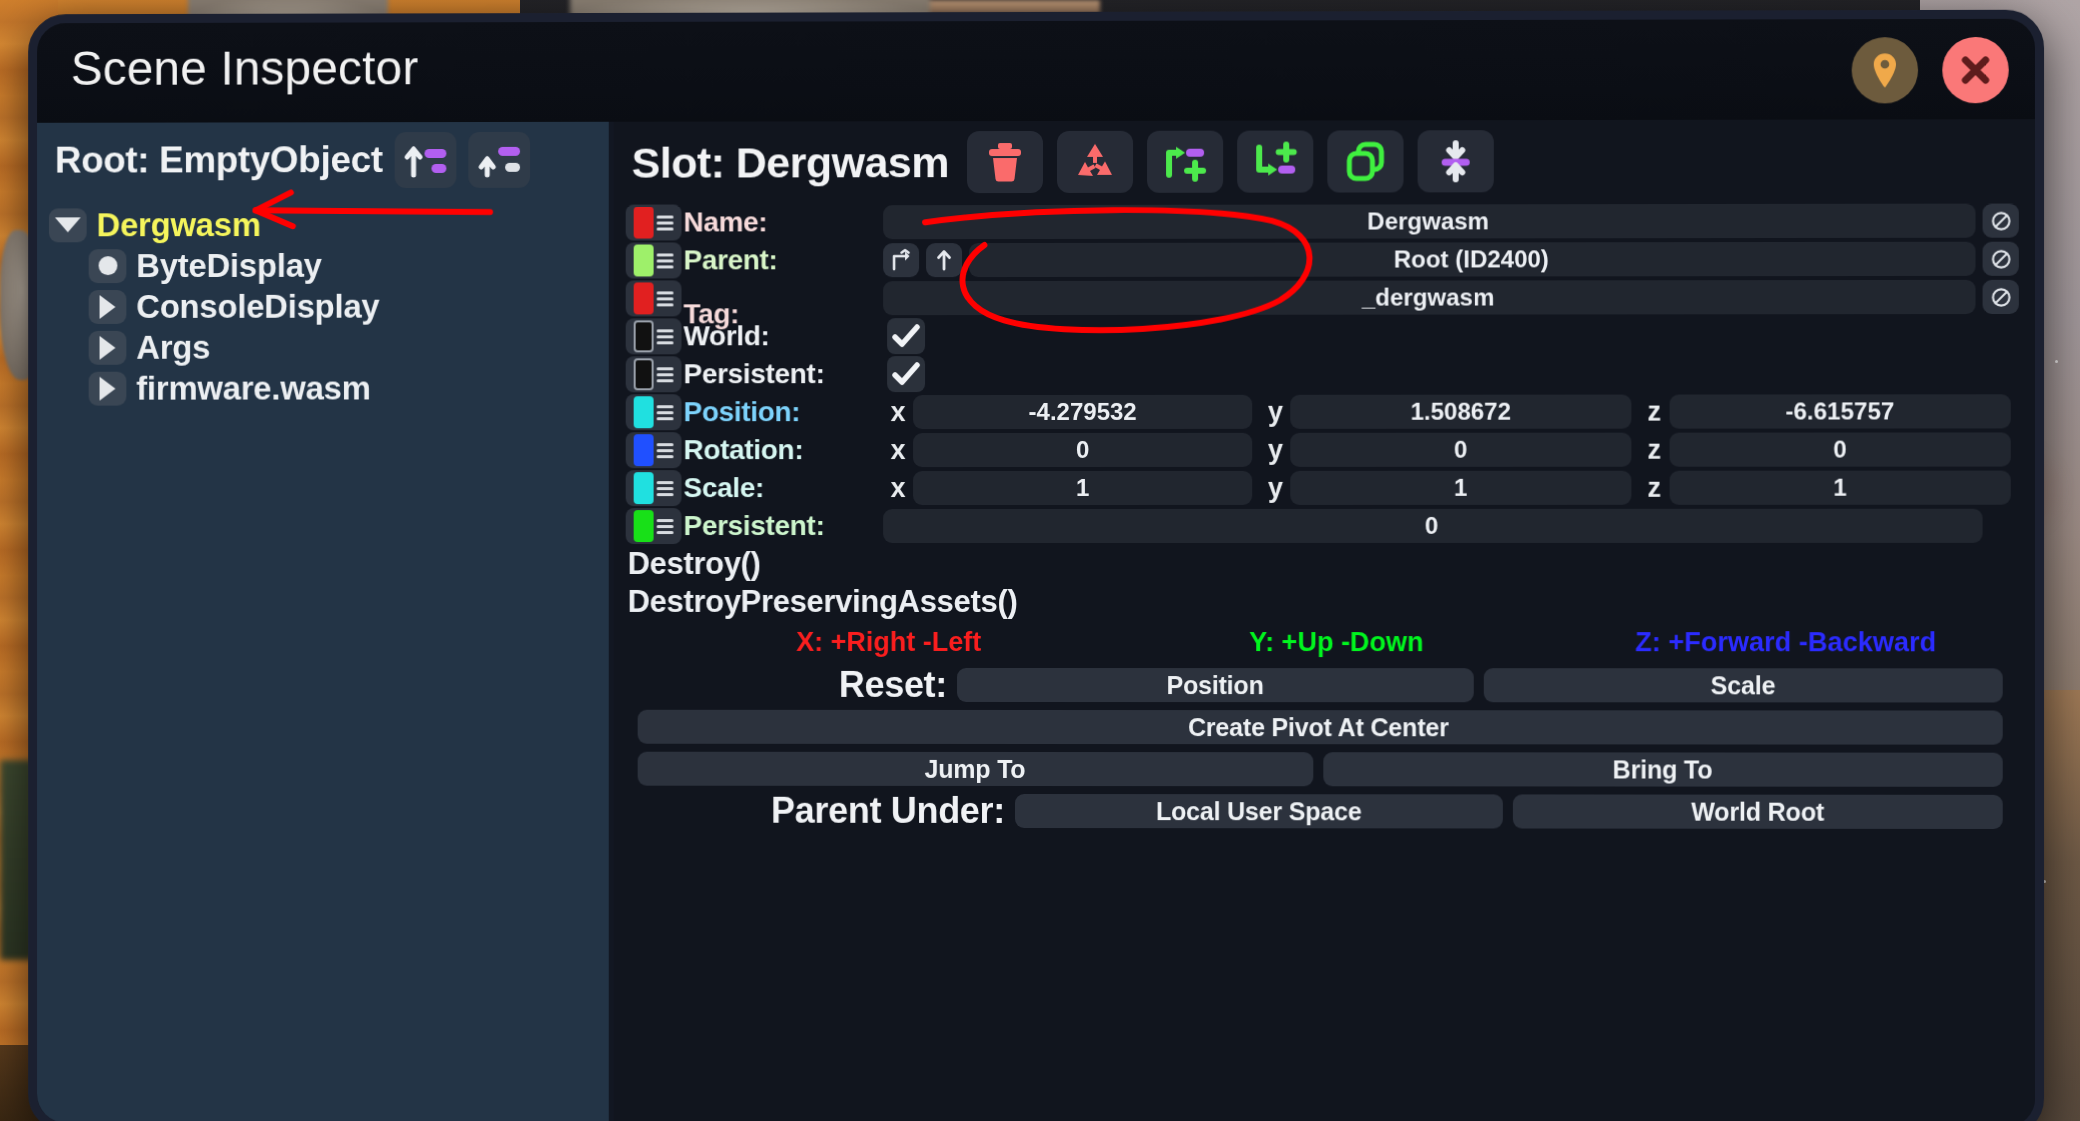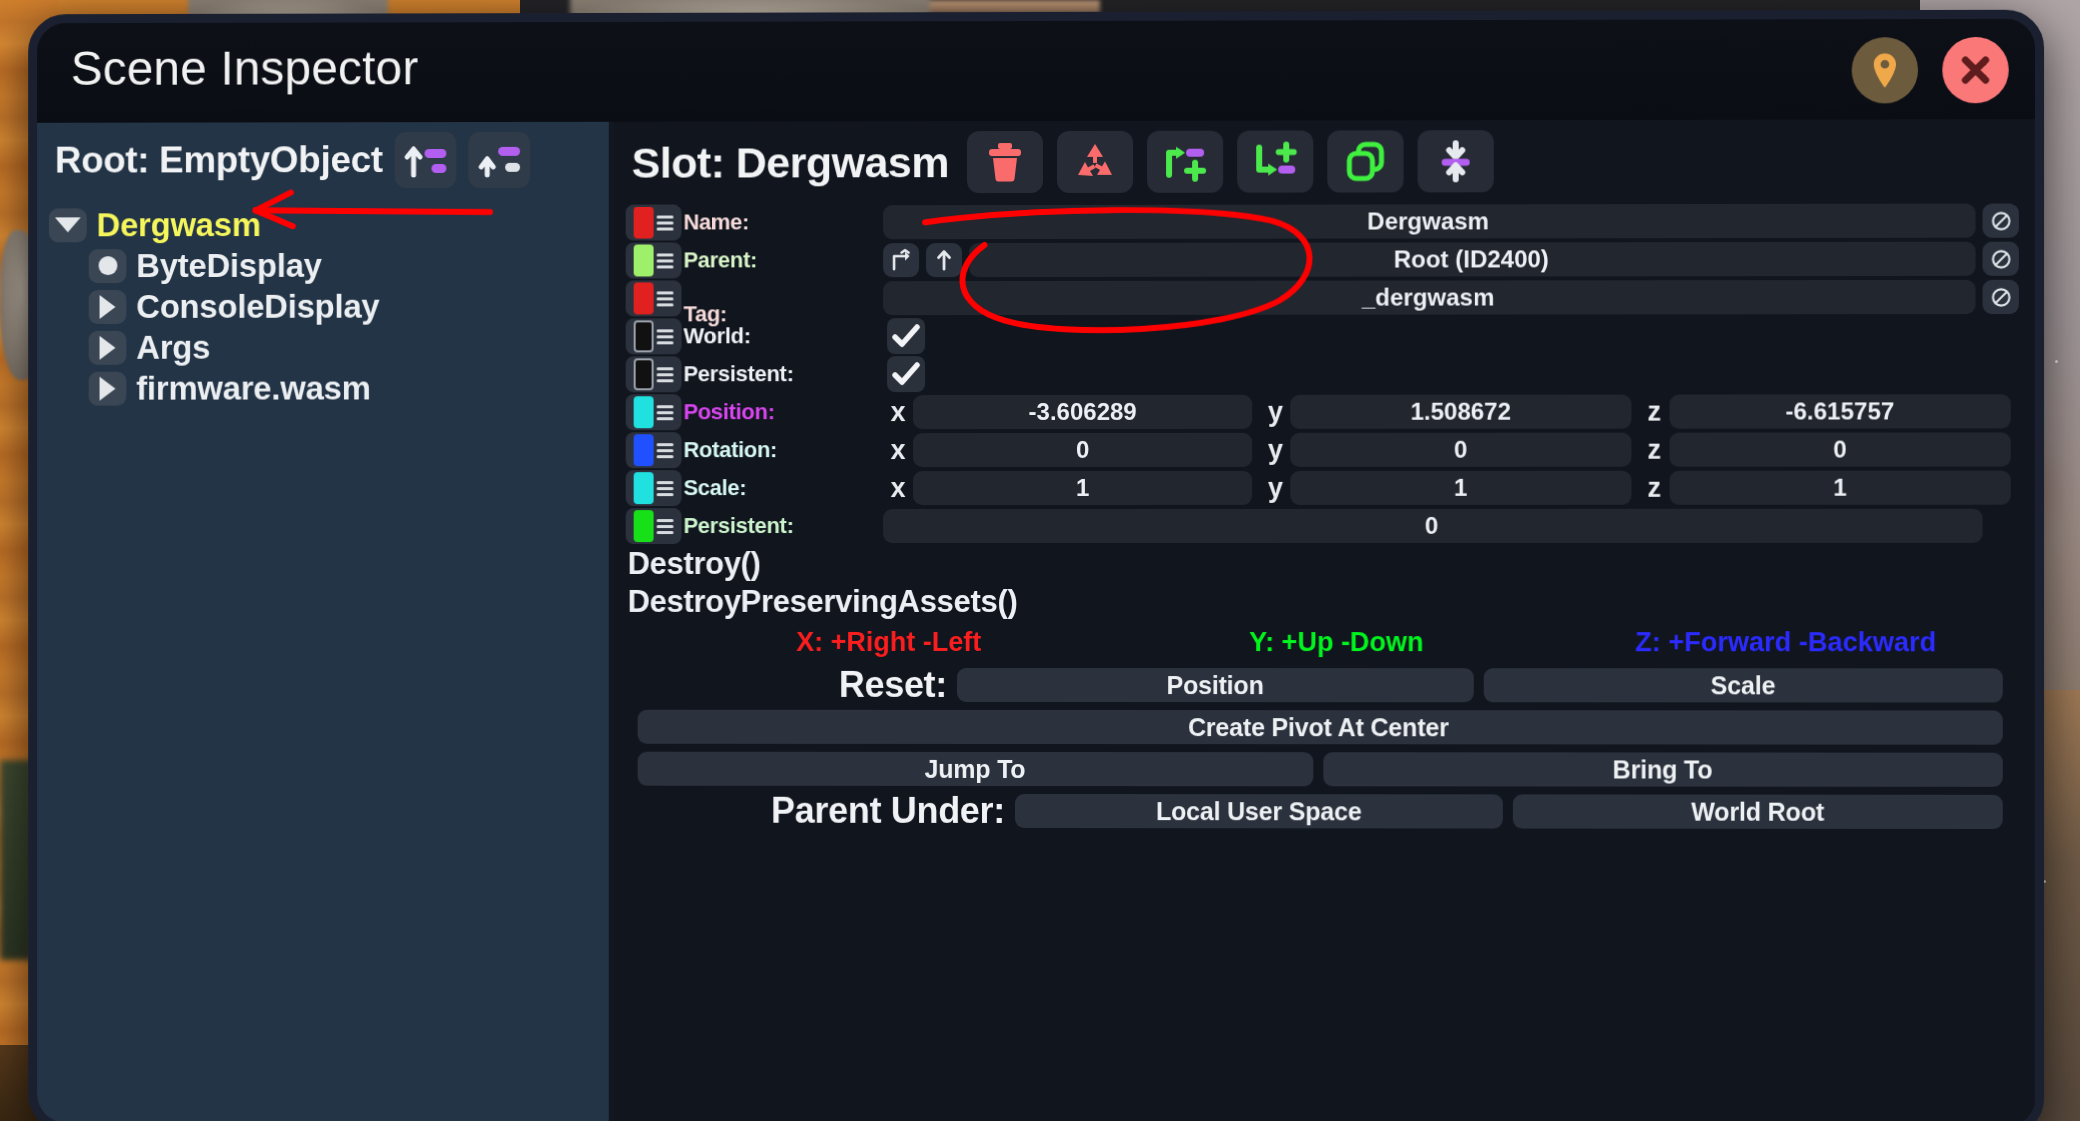--- a/index.html
+++ b/index.html
@@ -169,21 +169,21 @@
   .chip {
     width: 20px; height: 32px; border-radius: 4px;
     border: 2px solid #777; flex:0 0 auto;
   }
   .chipwrap {
     width: 56px; height: 36px; border-radius: 8px; background:#2c323d;
     display:flex; align-items:center; justify-content:center; gap:3px; flex:0 0 auto;
   }
   .hamb { display:flex; flex-direction:column; gap:3px; }
   .hamb i { display:block; width:17px; height:3px; background:#d7dbe0; border-radius:2px; }
-  .prop-name { font-size: 22px; font-weight: 700; margin-left: 2px; white-space:nowrap; letter-spacing:-0.3px; }
+  .prop-name { font-size: 28px; font-weight: 700; margin-left: 2px; white-space:nowrap; letter-spacing:-0.3px; }
   .field {
     height: 34px; border-radius: 9px; background: #21262f;
     display:flex; align-items:center; justify-content:center;
     color: #eceff3; font-size: 24px; font-weight: 700; cursor: text;
   }
   .field.wide { flex: 1; }
   .nullbtn {
     width: 36px; height: 34px; border-radius: 9px; background: #2c323d;
     display:flex; align-items:center; justify-content:center;
     margin-left: 7px; cursor: pointer; flex:0 0 auto;
@@ -493,25 +493,25 @@
           <div class="prop-row">
             <div class="prop-label">
               <div class="chipwrap">
                 <div class="chip" style="background: rgb(32, 224, 224); border-color: rgb(32, 224, 224);"></div>
                 <div class="hamb">
                   <i></i>
                   <i></i>
                   <i></i>
                 </div>
               </div>
-              <span class="prop-name" style="color: #d946ef;">Position:</span>
+              <span class="prop-name" style="color: #7dd3fc;">Position:</span>
             </div>
             <div class="vec-row-fields">
               <span class="axis-lbl">x</span>
-              <div class="field vec-field" style="margin-right: 8px;">-3.606289</div>
+              <div class="field vec-field" style="margin-right: 8px;">-4.279532</div>
               <span class="axis-lbl">y</span>
               <div class="field vec-field" style="margin-right: 8px;">1.508672</div>
               <span class="axis-lbl">z</span>
               <div class="field vec-field" style="margin-right: 8px;">-6.615757</div>
             </div>
           </div>
           <div class="prop-row">
             <div class="prop-label">
               <div class="chipwrap">
                 <div class="chip" style="background: rgb(32, 80, 255); border-color: rgb(32, 80, 255);"></div>

